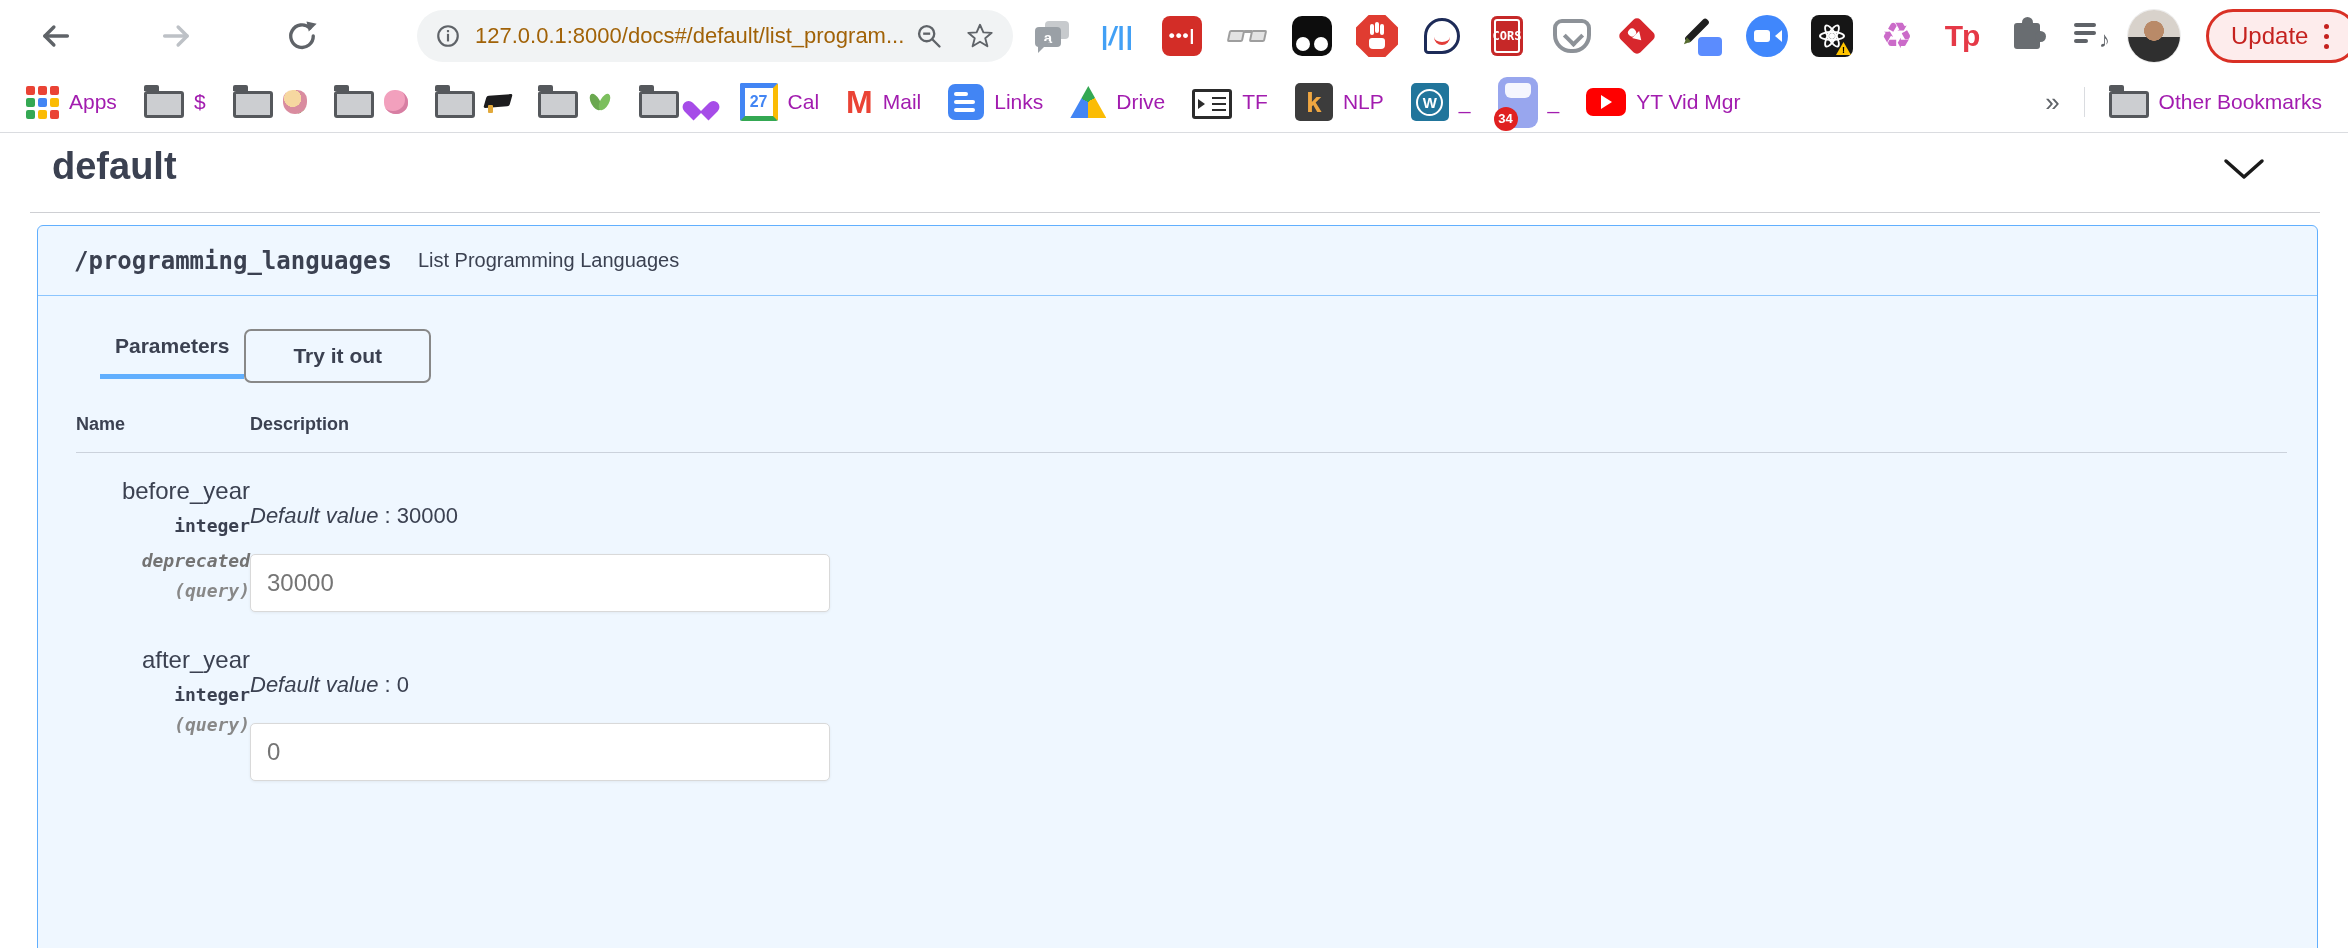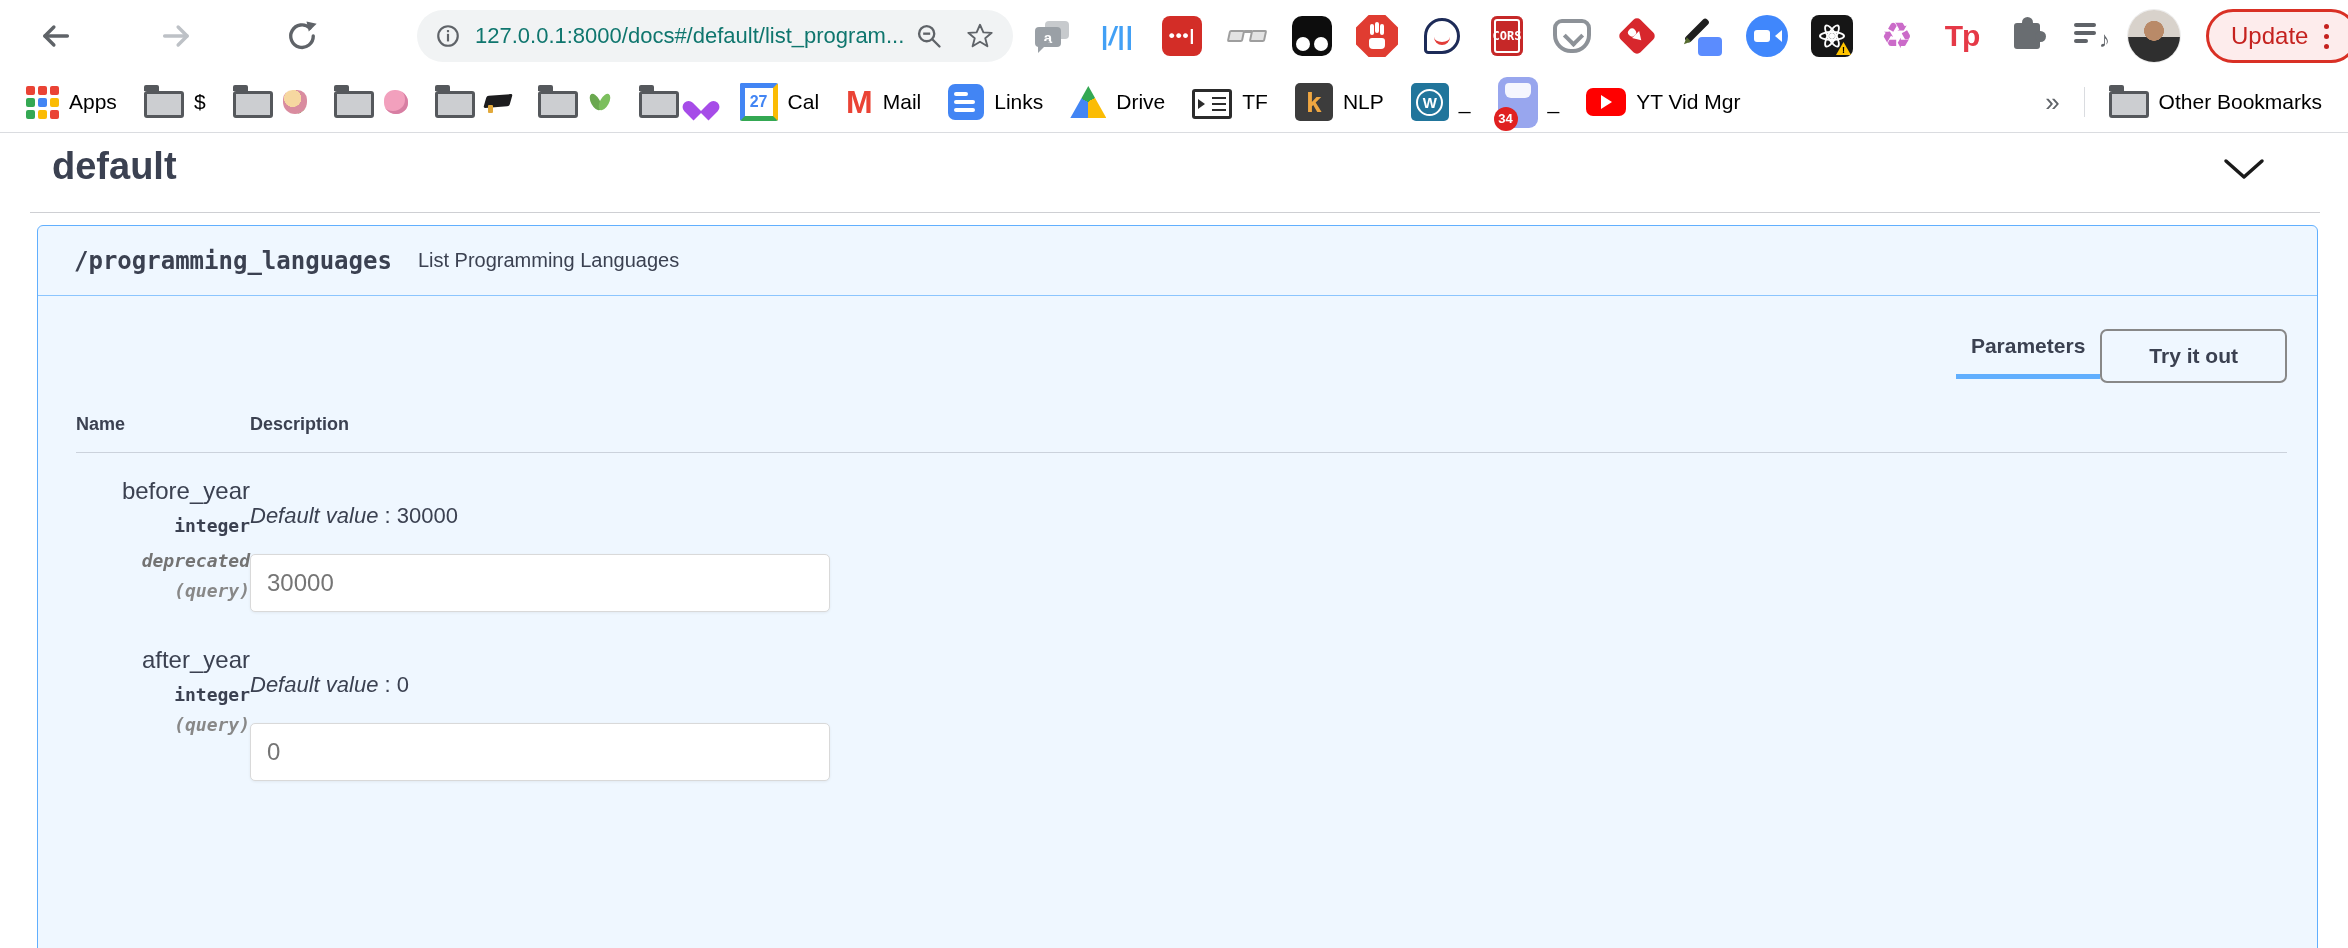--- a/index.html
+++ b/index.html
@@ -6,21 +6,21 @@
   html,body { width:2348px; height:948px; overflow:hidden; background:#fff;
     font-family:"Liberation Sans", sans-serif; }
 
   
   .toolbar { position:relative; width:100%; height:72px; background:#fff; }
   .nav-btn { position:absolute; top:14px; width:44px; height:44px; display:flex;
     align-items:center; justify-content:center; border-radius:50%; cursor:pointer; }
   .nav-btn svg { display:block; }
   .addressbar { position:absolute; left:417px; top:10px; width:596px; height:52px;
     background:#f1f3f4; border-radius:26px; display:flex; align-items:center; padding:0 18px; }
-  .url-text { font-size:22px; color:#0f766e; margin-left:14px; white-space:nowrap;
+  .url-text { font-size:22px; color:#a16207; margin-left:14px; white-space:nowrap;
     overflow:hidden; }
   .addr-right { margin-left:auto; display:flex; align-items:center; gap:22px; }
 
   .ext-row { position:absolute; left:1030px; top:12px; display:flex; gap:21px; align-items:center; }
   .ext { width:44px; height:48px; display:flex; align-items:center; justify-content:center;
     position:relative; cursor:pointer; }
 
   
   .i-chat { position:relative; width:34px; height:30px; }
   .i-chat .back { position:absolute; right:0; top:0; width:24px; height:18px; background:#c7cacd; border-radius:4px; }
@@ -91,21 +91,21 @@
     display:flex; align-items:center; padding-left:22px; cursor:pointer; }
   .update-pill .label { color:#c5221f; font-size:24px; }
   .kebab { margin-left:16px; display:flex; flex-direction:column; gap:5px; }
   .kebab span { width:5px; height:5px; background:#c5221f; border-radius:50%; }
 
   
   .bookmarksbar { position:absolute; top:72px; left:0; width:100%; height:61px;
     background:#fff; border-bottom:1px solid #dadce0;
     display:flex; align-items:center; padding:0 26px; gap:27px; }
   .bm { display:flex; align-items:center; gap:10px; cursor:pointer; flex:none; }
-  .bm-label { font-size:21px; color:#000000; white-space:nowrap; }
+  .bm-label { font-size:21px; color:#a21caf; white-space:nowrap; }
   .bm-label:empty { display:none; }
 
   .i-folder { position:relative; width:40px; height:27px; background:#ccced1; border:3px solid #55585c; border-radius:3px; margin-top:4px; }
   .i-folder::before { content:""; position:absolute; top:-9px; left:-3px; width:15px; height:6px; background:#55585c; border-radius:2px 2px 0 0; }
   .i-apps { display:grid; grid-template-columns:repeat(3,9px); grid-template-rows:repeat(3,9px); gap:3px; }
   .i-apps span { border-radius:2px; }
   .emoji-blob { width:24px; height:24px; border-radius:50%; flex:none; }
   .blob-carousel { background:radial-gradient(circle at 40% 35%, #f6d7a0 0 40%, #d98c9f 41% 75%, #9c6f4e 76%); border-radius:40% 40% 50% 50%; }
   .blob-brain { background:#f2a0bd; box-shadow:inset -3px -3px 0 #d77fa3; border-radius:46% 54% 50% 50%; }
   .blob-cap { position:relative; width:26px; height:22px; }
@@ -158,21 +158,21 @@
   .opblock { position:absolute; left:37px; right:30px; top:92px; height:880px;
     background:#eff7ff; border:1px solid #61affe; border-radius:6px; }
   .op-summary { display:flex; align-items:center; padding:8px 12px; height:70px;
     border-bottom:1px solid rgba(97,175,254,.7); cursor:pointer; }
   .method-btn { width:198px; height:55px; background:#61affe; border:none; border-radius:4px;
     color:#fff; font-weight:bold; font-size:21px; font-family:"Liberation Sans", sans-serif;
     text-shadow:0 1px 0 rgba(0,0,0,.1); cursor:pointer; }
   .op-path { margin-left:24px; font-family:"DejaVu Sans Mono", monospace; font-weight:bold; font-size:24px; color:#3b4151; }
   .op-desc { margin-left:26px; font-size:20px; color:#3b4151; }
 
-  .tabrow { display:flex; align-items:center; justify-content:flex-end; padding:30px 30px 0 37px; height:90px; }
+  .tabrow { display:flex; align-items:center; justify-content:flex-start; padding:30px 30px 0 37px; height:90px;margin-left:40px; }
   .tab-item { font-size:21px; font-weight:bold; color:#3b4151; padding:0 15px 16px 15px;
     border-bottom:5px solid #61affe; margin-left:-15px; cursor:pointer; }
   .tryout-btn { background:transparent; border:2px solid #888; border-radius:7px; padding:13px 47px;
     font-size:21px; font-weight:bold; color:#3b4151; font-family:"Liberation Sans", sans-serif; cursor:pointer; }
 
   .params-table { padding:28px 30px 0 38px; }
   .thead { display:flex; padding-bottom:17px; border-bottom:1px solid rgba(59,65,81,.2); }
   .th { font-size:18px; font-weight:bold; color:#3b4151; }
   .th-name { width:174px; flex:none; }
   .param-row { display:flex; padding-top:24px; }

